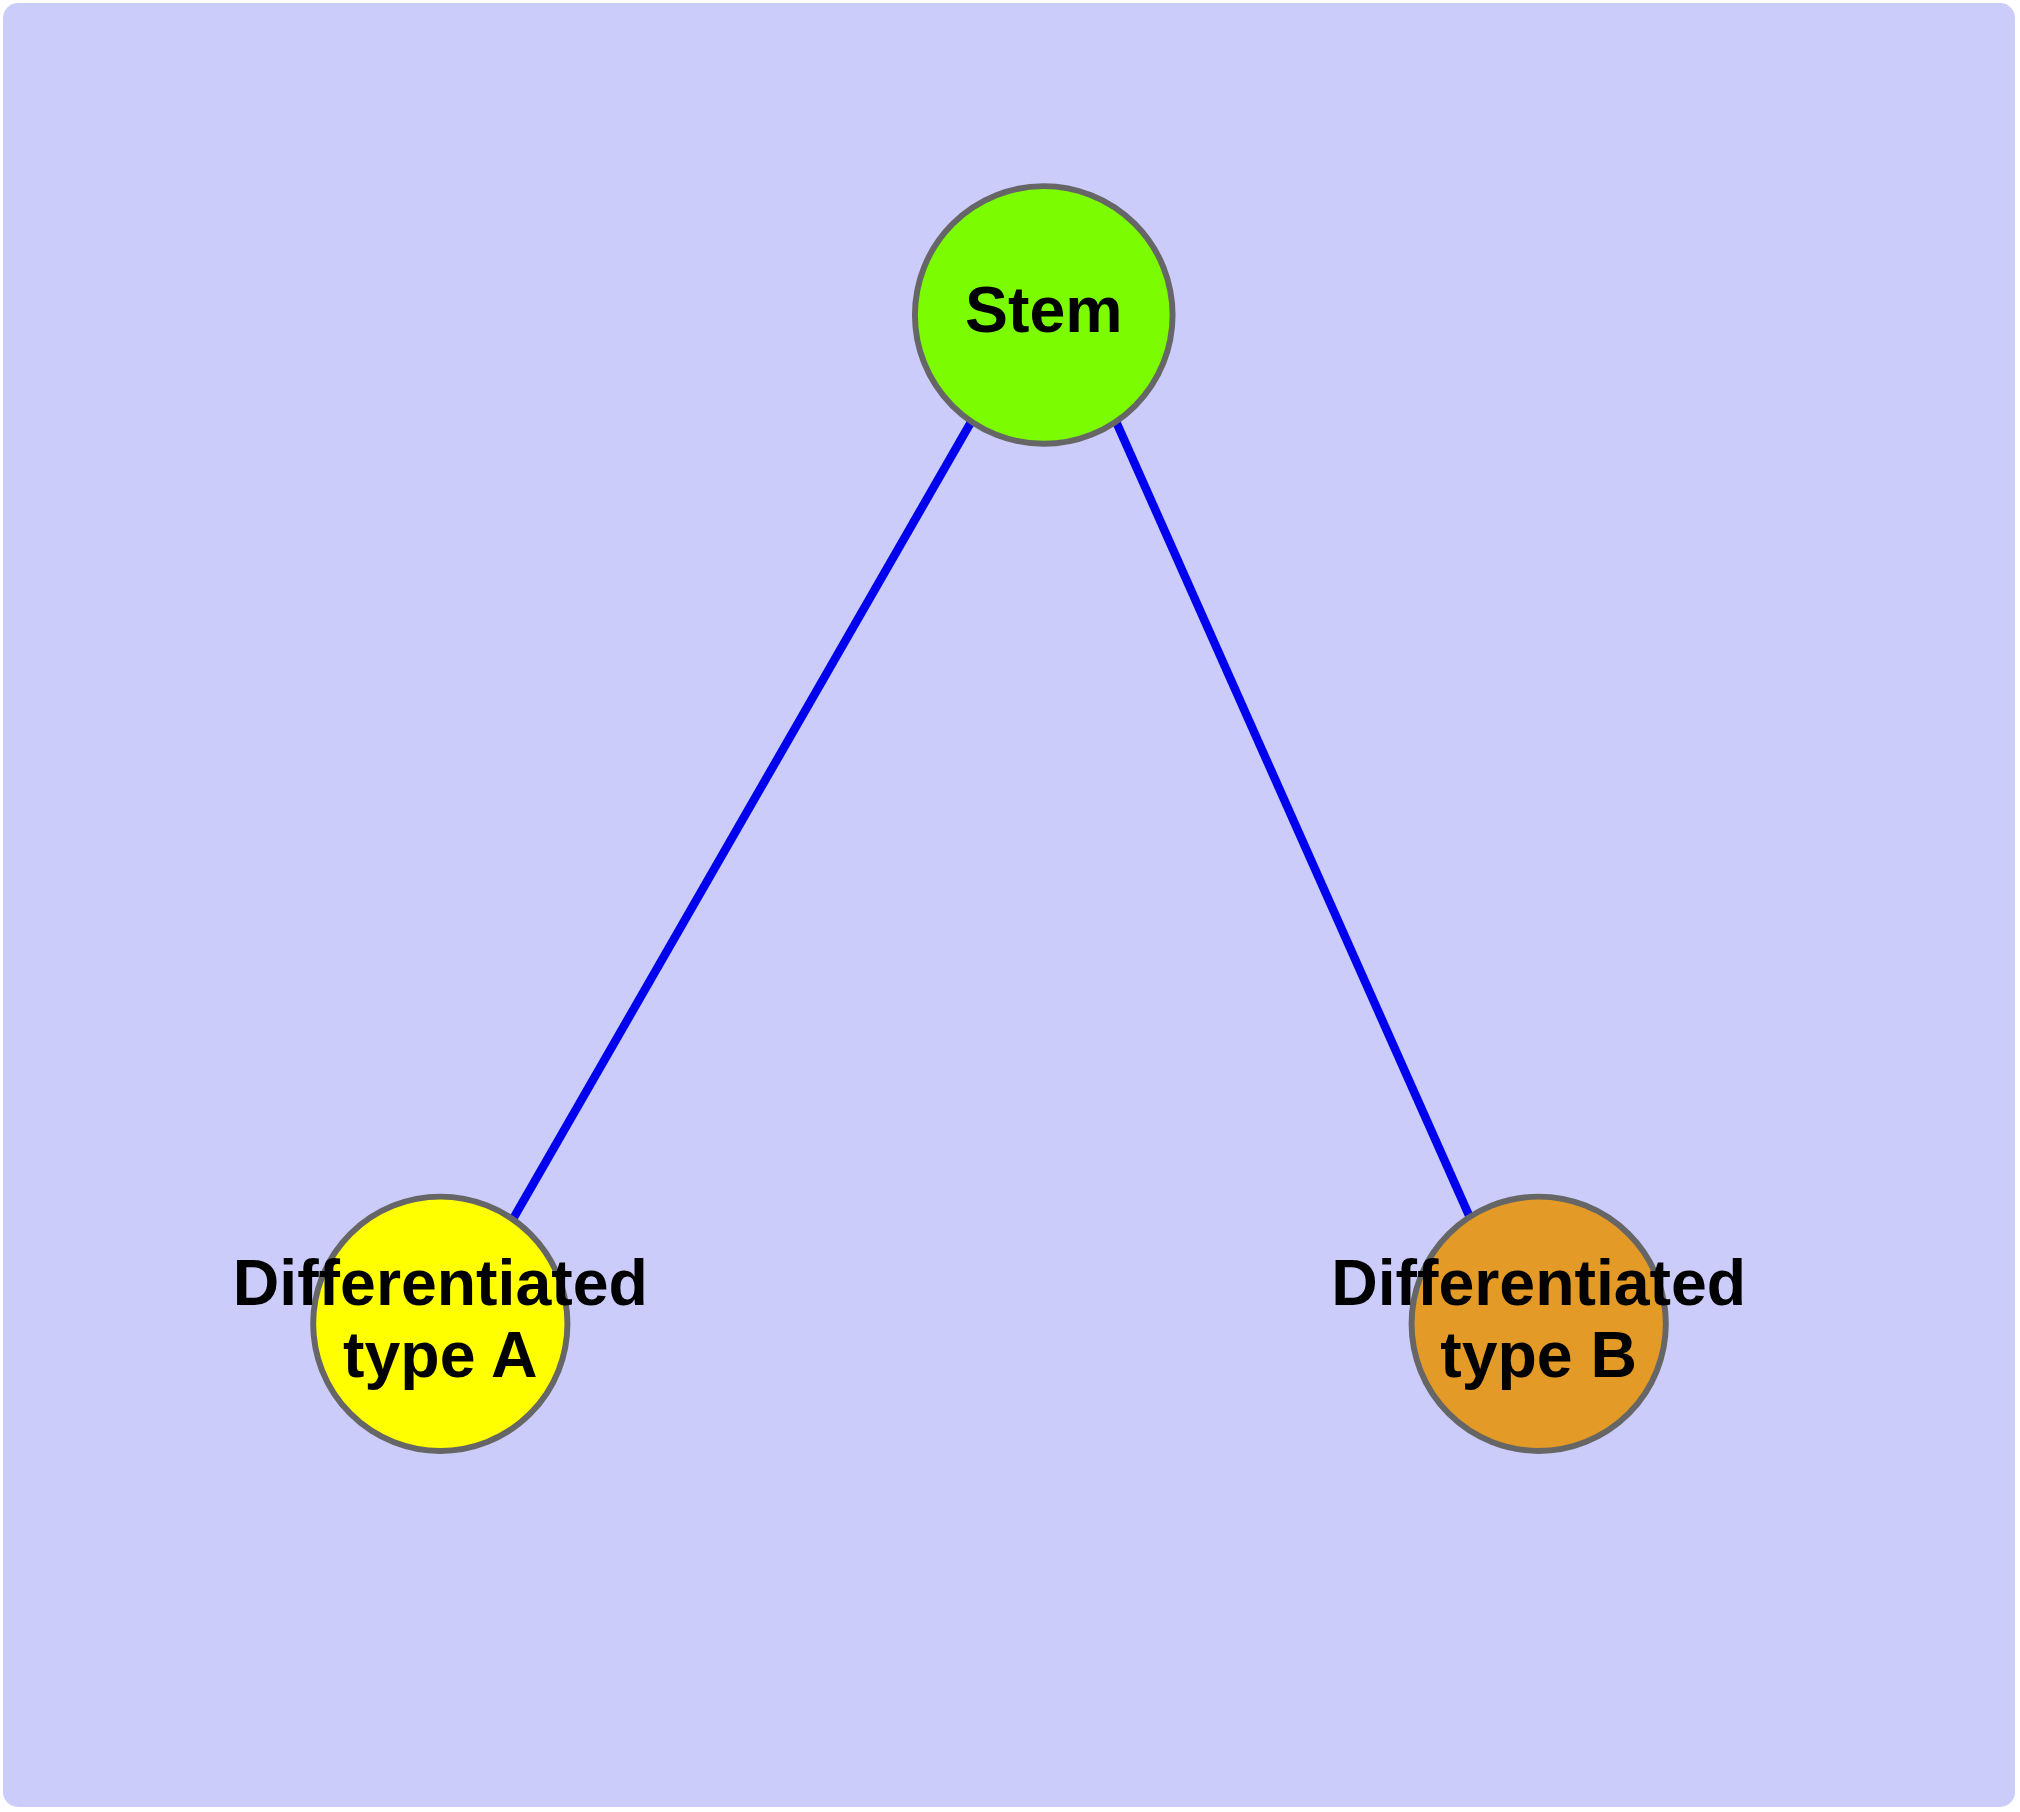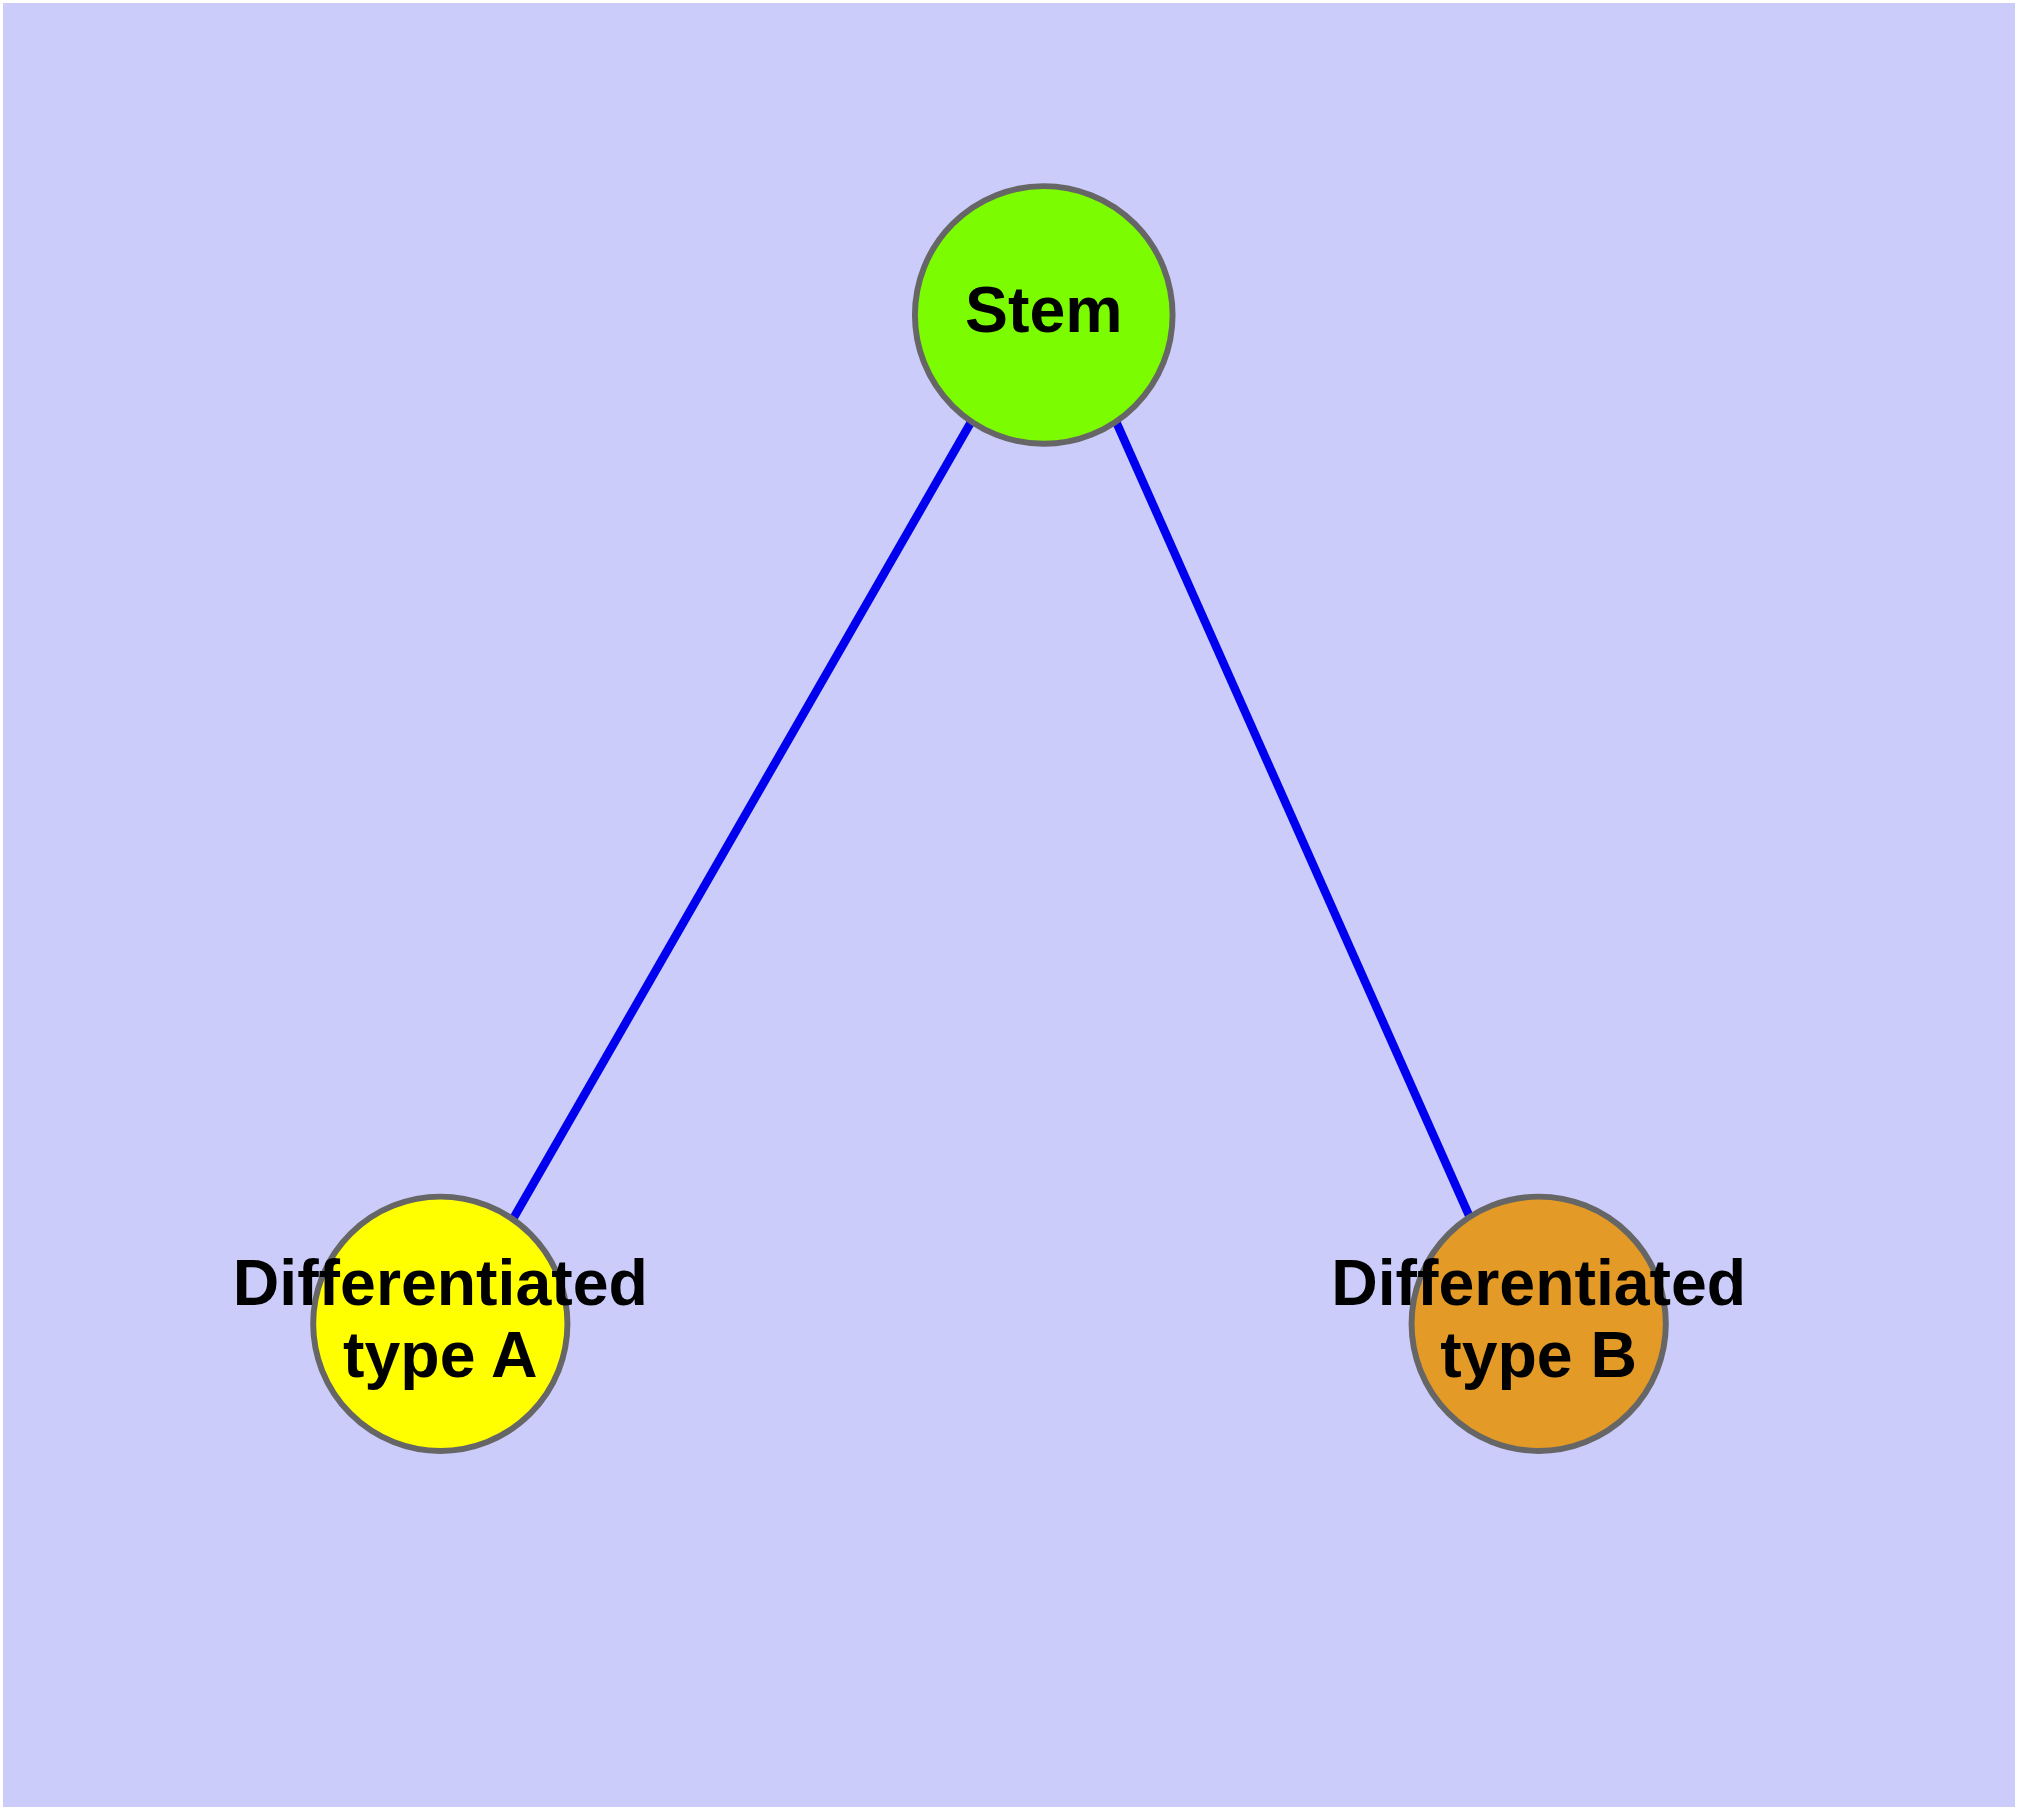--- a/index.html
+++ b/index.html
@@ -20,20 +20,21 @@
     background: #ffffff;
   }
   #plot-area {
     position: absolute;
     left: 3.4px;
     top: 3.4px;
     width: 2012px;
     height: 1804px;
     background: #ccccfa;
     overflow: hidden;
+    border-radius: 15px;
   }
   #graph-svg {
     position: absolute;
     left: 0;
     top: 0;
     width: 100%;
     height: 100%;
     display: block;
   }
   .node-group { }

